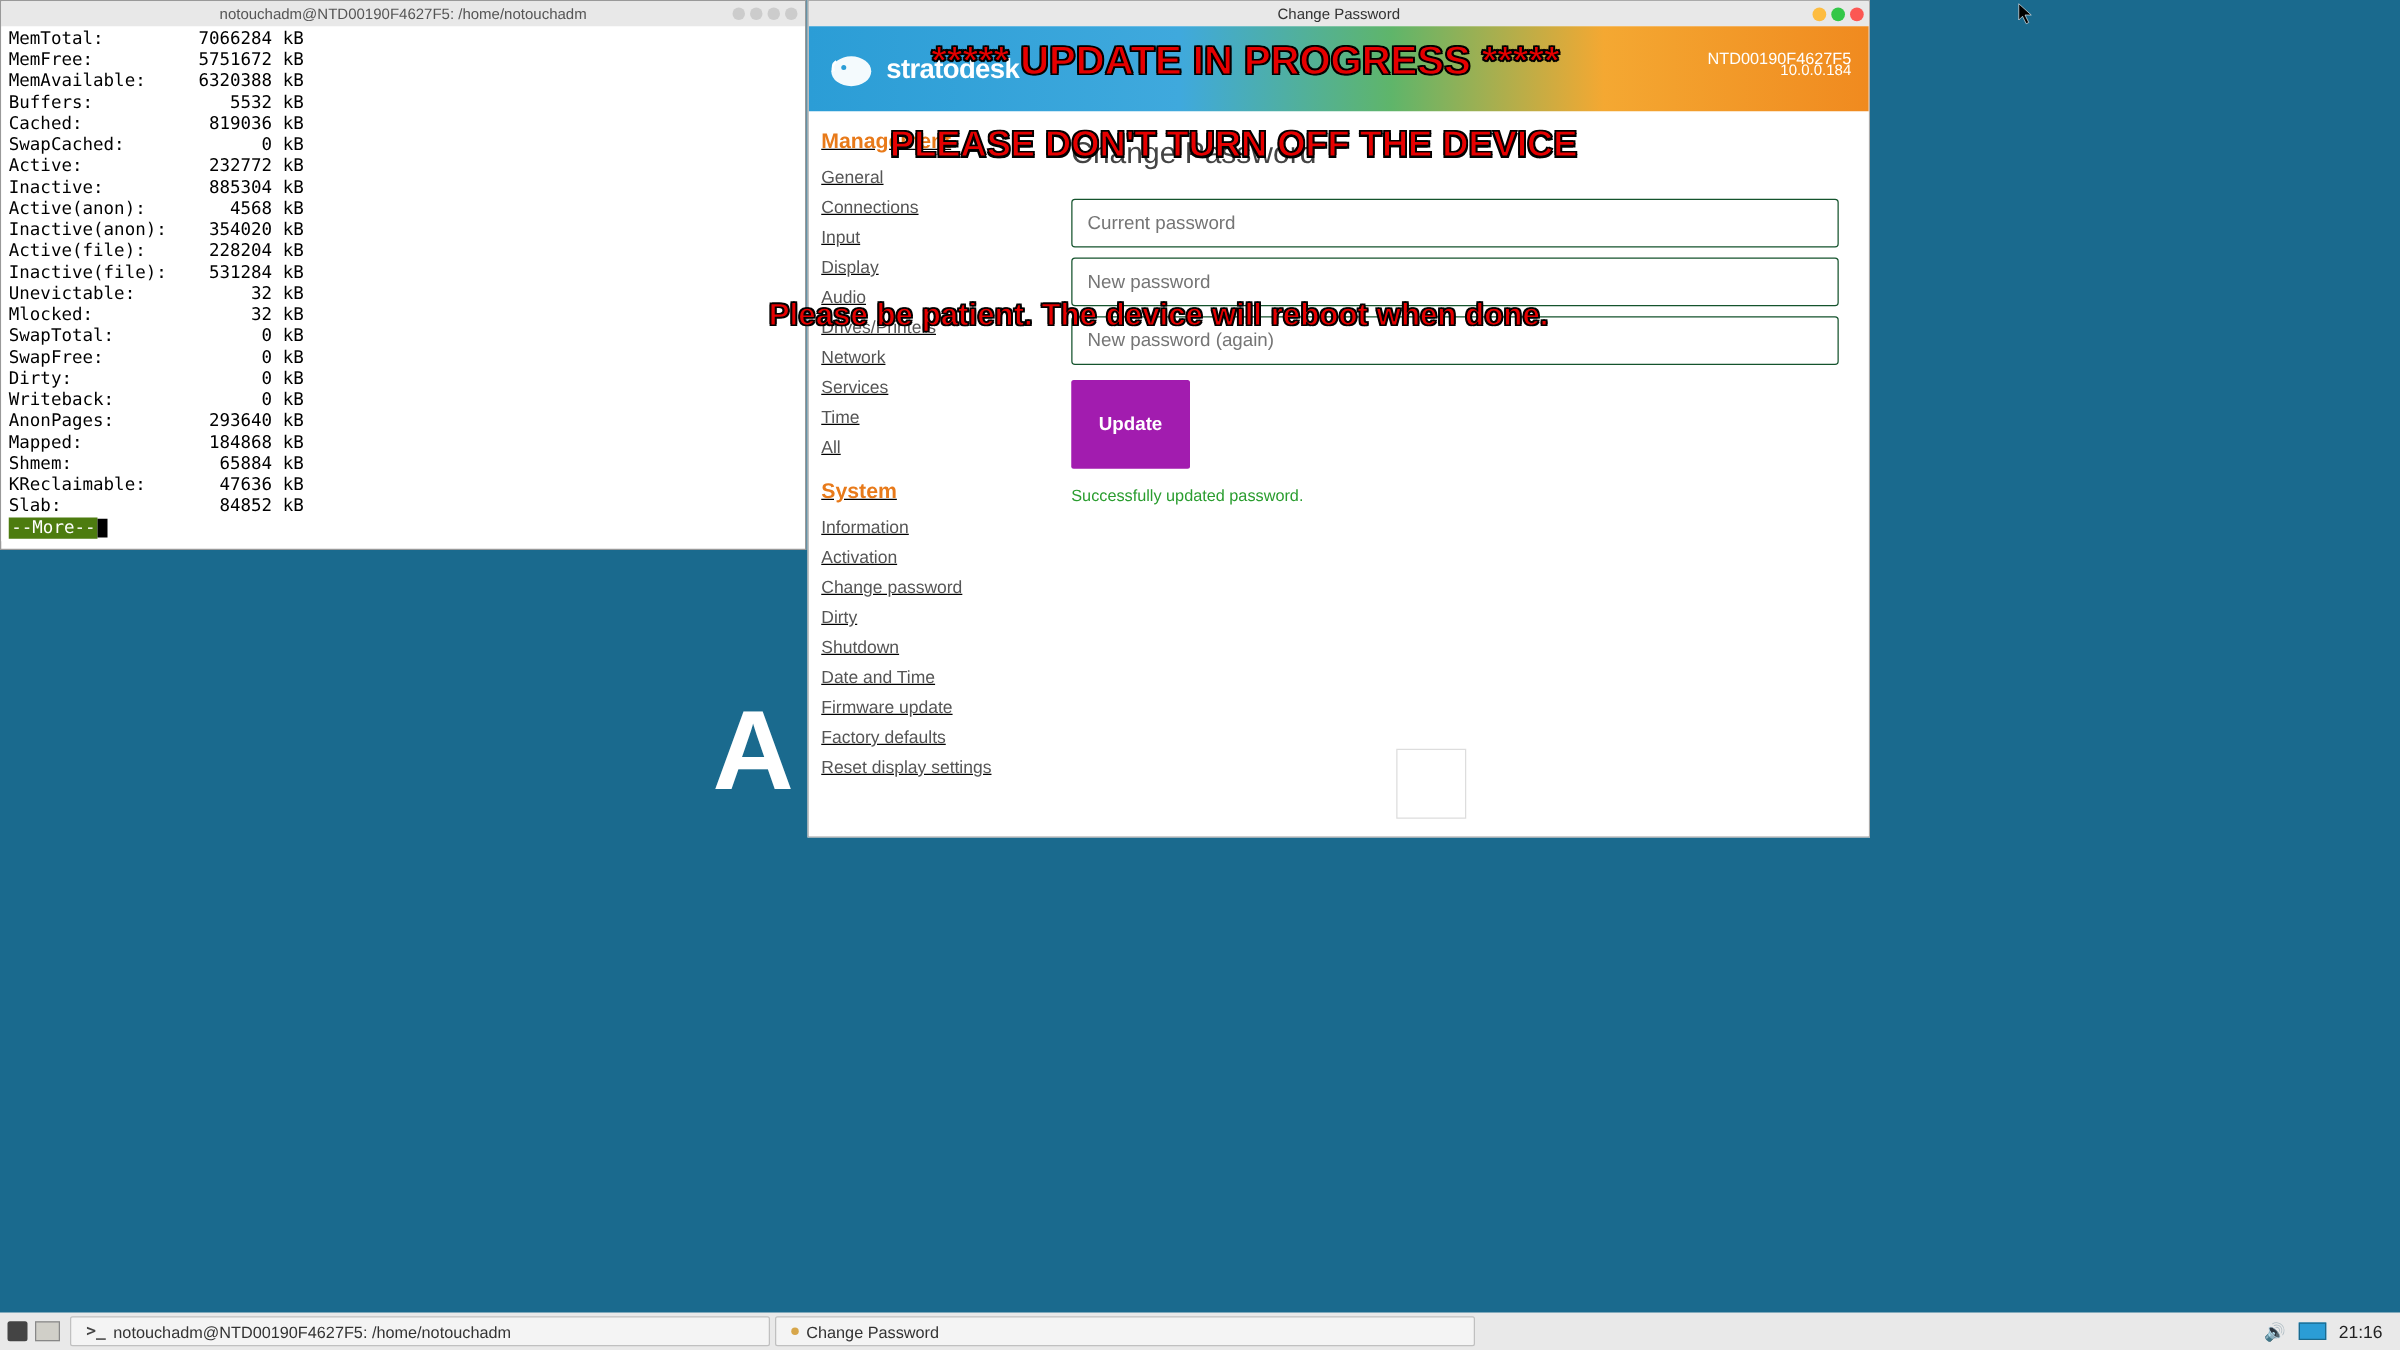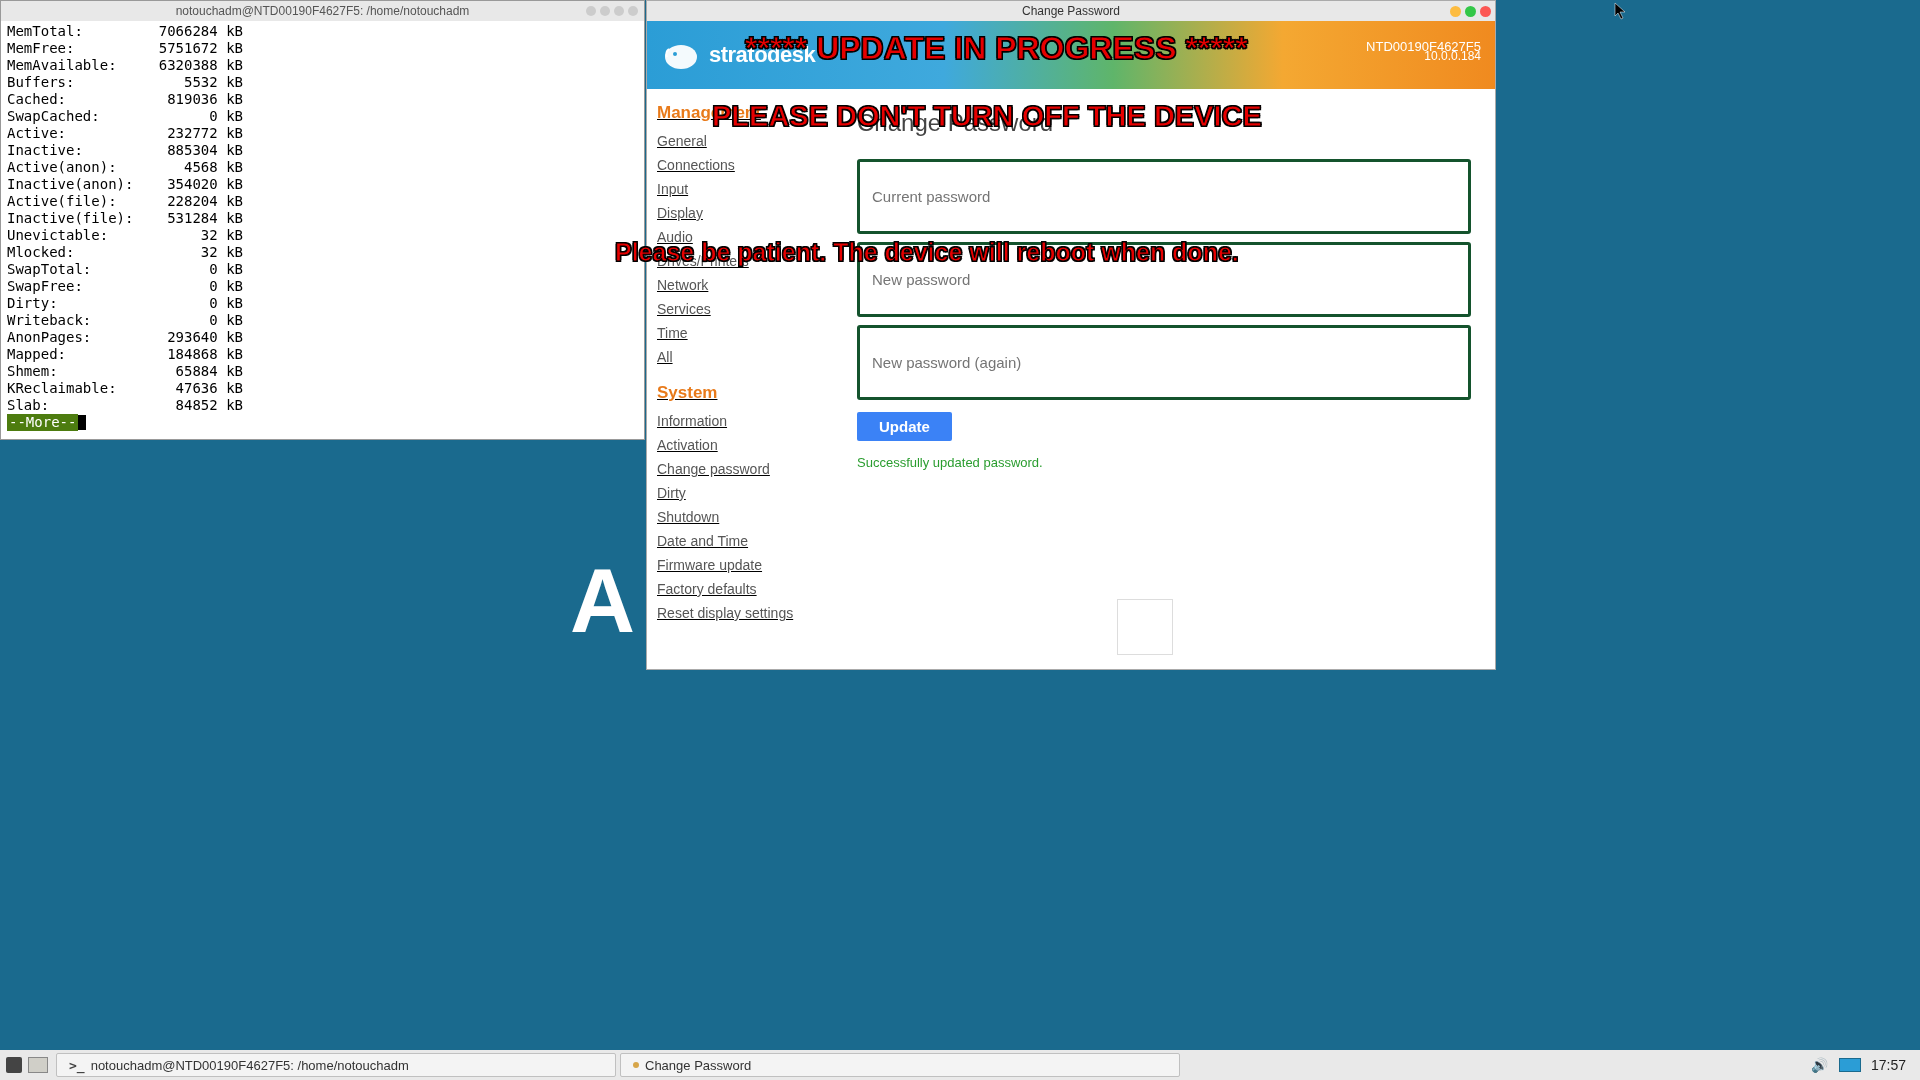--- a/index.html
+++ b/index.html
@@ -116,32 +116,32 @@
 .sidebar-item { color: #555; padding: 4px 0; font-size: 14px; cursor: pointer; }
 
 .main-pane {
   flex: 1;
   padding: 20px 24px 20px 20px;
   position: relative;
 }
 .page-title { font-size: 24px; color: #444; margin-bottom: 22px; }
 .input-field {
   width: 100%;
-  padding: 26px 12px;
+  padding: 10px 12px;
   font-size: 15px;
-  border: 3px solid #14532d;
+  border: 1px solid #14532d;
   border-radius: 3px;
   margin-bottom: 8px;
   color: #aaa;
 }
 .update-btn {
-  background: #3b82f6;
+  background: #a21caf;
   color: #fff;
   border: none;
-  padding: 6px 22px;
+  padding: 27px 22px;
   font-size: 15px;
   font-weight: bold;
   border-radius: 2px;
   cursor: pointer;
   margin-top: 4px;
 }
 .success-msg {
   color: #2a9d2f;
   font-size: 13px;
   margin-top: 14px;
@@ -351,15 +351,15 @@
     <span class="task-term-icon">&gt;_</span>
     <span>notouchadm@NTD00190F4627F5: /home/notouchadm</span>
   </div>
   <div class="task-btn sec">
     <span class="task-dot"></span>
     <span>Change Password</span>
   </div>
   <div class="tray">
     <span class="tray-sound">🔊</span>
     <div class="tray-net-box"></div>
-    <span class="tray-clock">17:57</span>
+    <span class="tray-clock">21:16</span>
   </div>
 </div>
 
 </body></html>

